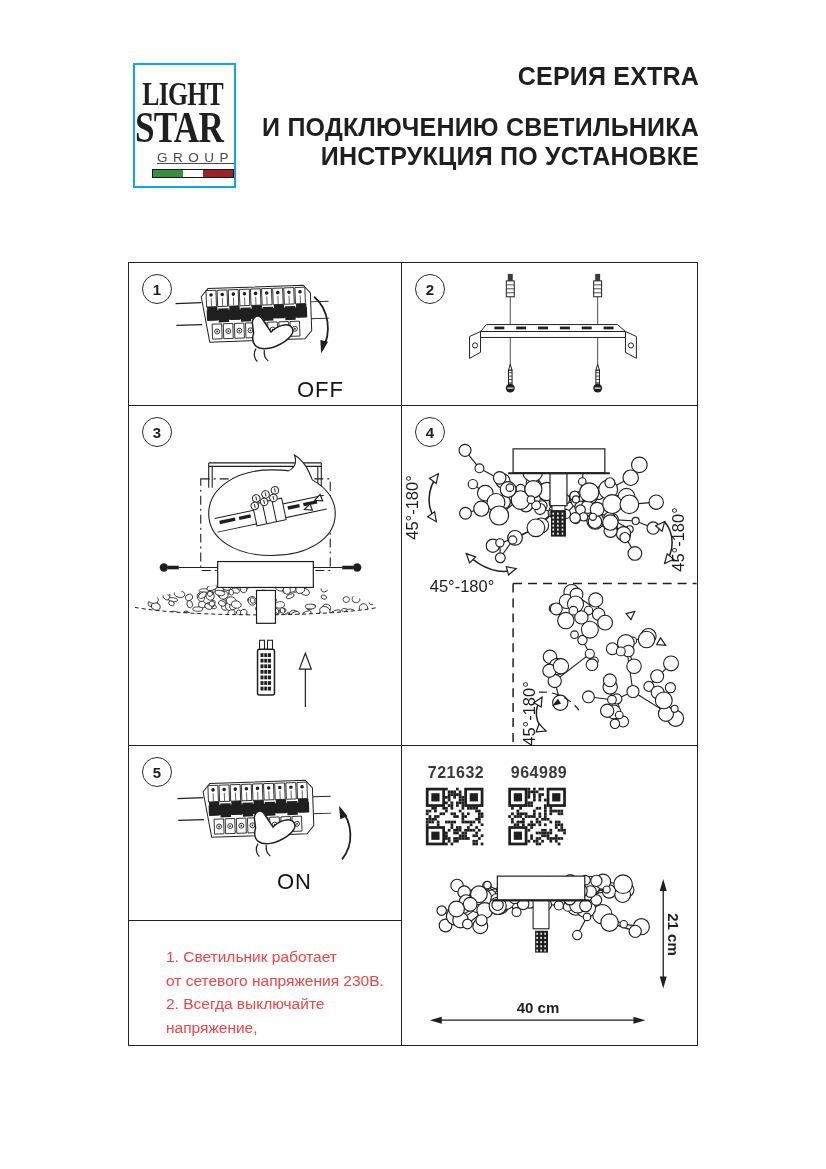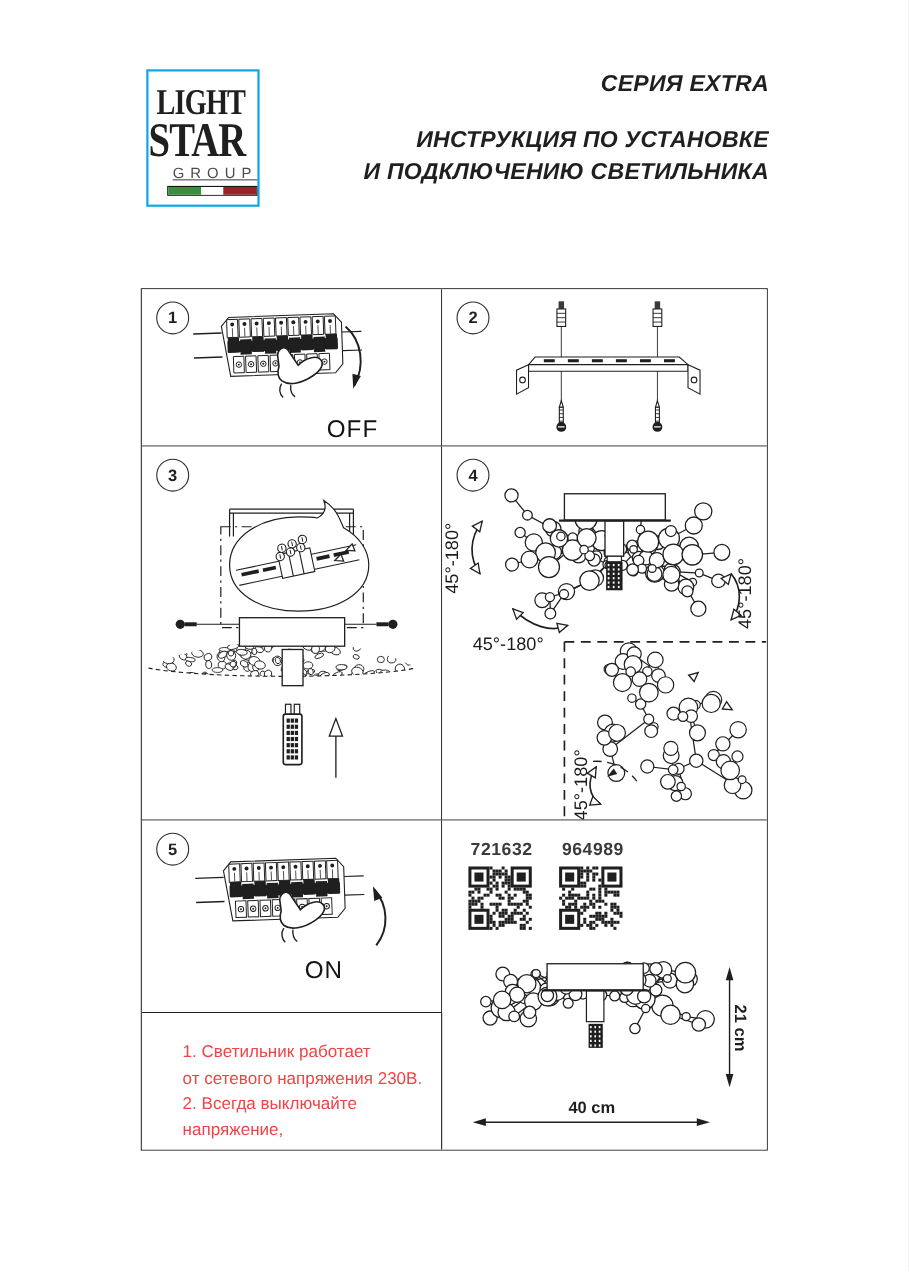--- a/index.html
+++ b/index.html
@@ -11,21 +11,21 @@
   .logo-light{font-family:"Liberation Serif",serif;font-weight:700;font-size:33px;line-height:30px;
         margin-top:14px;transform:scaleX(.78);letter-spacing:-1px;}
   .logo-star{font-family:"Liberation Serif",serif;font-weight:700;font-size:44px;line-height:38px;
         transform:scaleX(.8);letter-spacing:-1px;}
   .logo-group{font-size:13.5px;color:#4b4b4b;letter-spacing:5.5px;margin-top:3px;padding-left:5px;white-space:nowrap;text-decoration:underline;}
   .logo-flag{width:80px;height:7px;border:1.3px solid #161616;margin-top:4px;display:flex;}
   .logo-flag span{display:block;height:100%;}
   .fseg-g{width:38%;} .fseg-w{width:24%;} .fseg-r{width:38%;}
   
   .hdr{position:absolute;top:62px;right:127px;text-align:right;font-weight:700;}
-  .hdr-line{font-size:21px;line-height:29px;letter-spacing:.2px;font-style:italic;}
+  .hdr-line{font-size:25px;line-height:29px;letter-spacing:.2px;}
   .hdr-title{margin-top:22px;}
   
   .grid{position:absolute;left:128px;top:262px;width:568px;height:782px;border:1px solid #222;
         display:grid;grid-template-columns:273px 295px;grid-template-rows:143px 340px 175px 124px;}
   .cell{position:relative;overflow:hidden;background:#fff;}
   .br{border-right:1px solid #222;} .bb{border-bottom:1px solid #222;}
   .cell svg{position:absolute;left:0;top:0;width:100%;height:100%;}
   .num{position:absolute;left:13px;top:11px;width:28px;height:28px;border:1.4px solid #2c2c2c;border-radius:50%;
        display:flex;align-items:center;justify-content:center;font-size:15px;font-weight:700;background:#fff;z-index:3;}
   .switch-label{position:absolute;font-size:22px;letter-spacing:1px;color:#141414;z-index:3;margin-top:11px;}
@@ -48,22 +48,22 @@
     <div class="logo-flag">
       <span class="fseg-g" style="background: rgb(58, 142, 63);"></span>
       <span class="fseg-w" style="background: rgb(255, 255, 255);"></span>
       <span class="fseg-r" style="background: rgb(155, 34, 39);"></span>
     </div>
   </div>
 
   <div class="hdr">
     <div class="hdr-line">СЕРИЯ EXTRA</div>
     <div class="hdr-title">
+      <div class="hdr-line">И ПОДКЛЮЧЕНИЮ СВЕТИЛЬНИКА</div>
       <div class="hdr-line">ИНСТРУКЦИЯ ПО УСТАНОВКЕ</div>
-      <div class="hdr-line">И ПОДКЛЮЧЕНИЮ СВЕТИЛЬНИКА</div>
     </div>
   </div>
 
   <div class="grid">
 
     <div class="cell br bb" id="c1">
       <div class="num">1</div>
       <svg id="svg1" viewBox="0 0 273 143">
           <g transform="translate(72,26) rotate(-2)">
             <line x1="-26" y1="14" x2="0" y2="14" stroke="#1f1f1f" stroke-width="1.2"></line>

